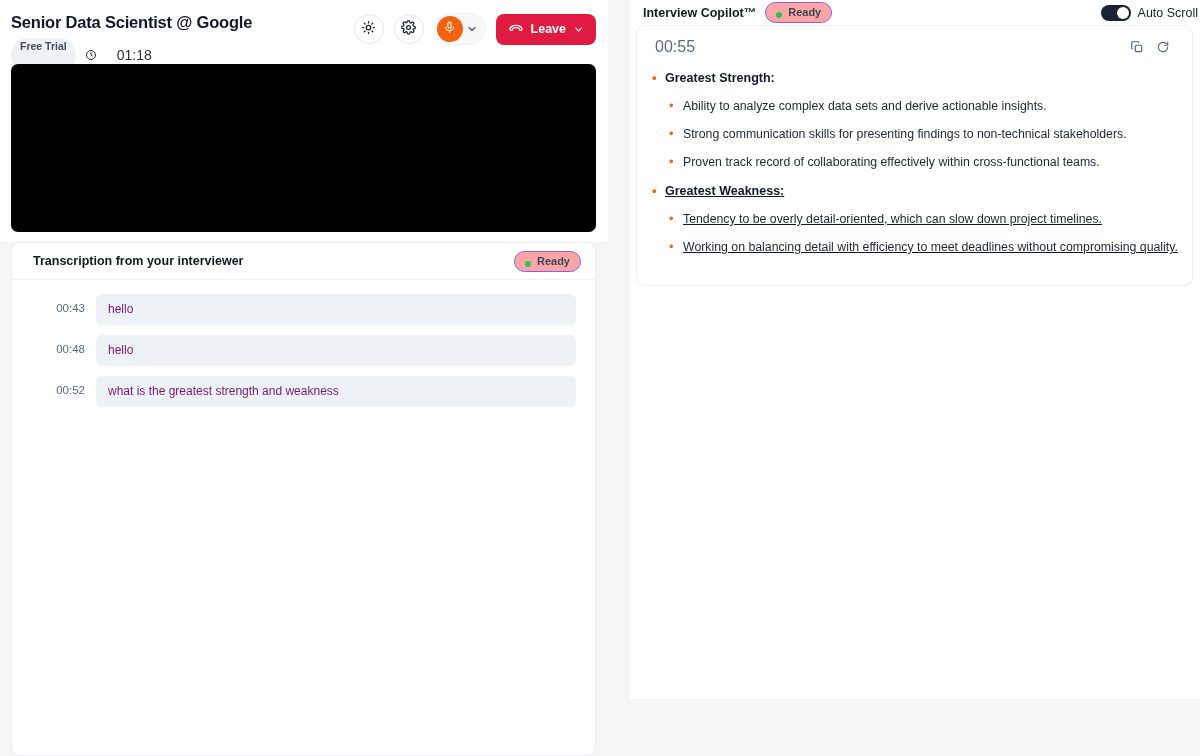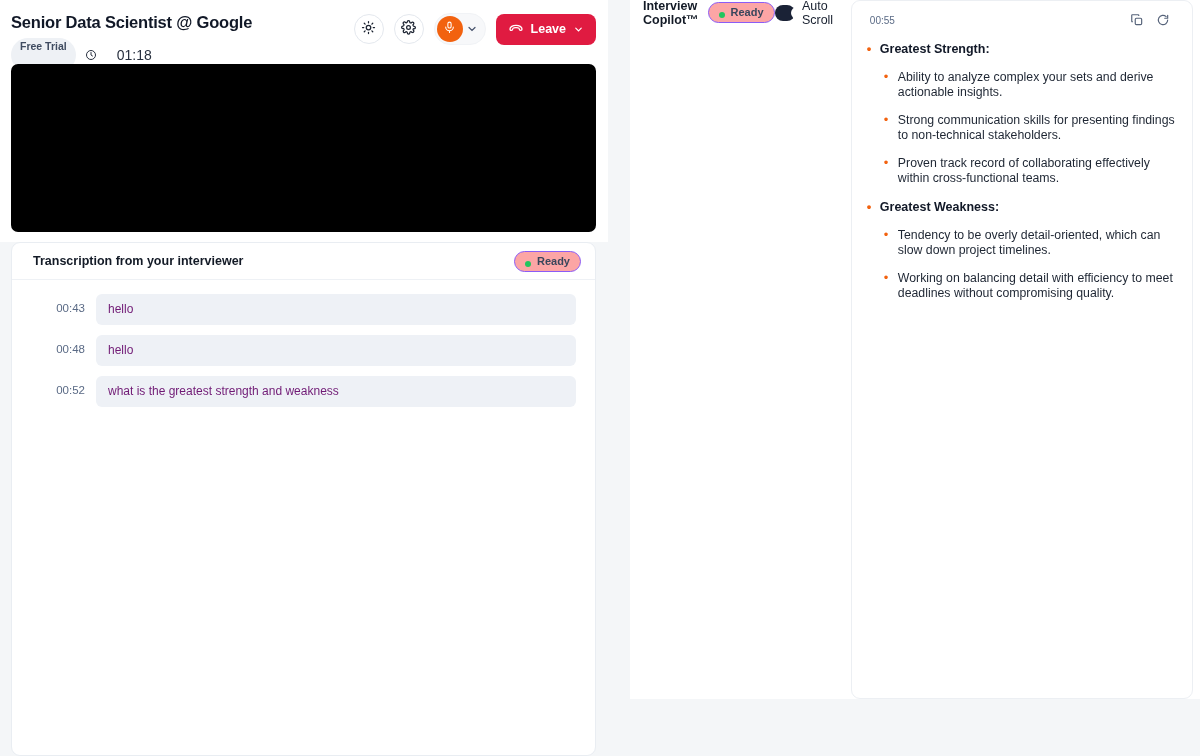--- a/index.html
+++ b/index.html
@@ -112,21 +112,21 @@
     font-size: 12px; color: #701a75;
     line-height: 14px;
   }
 
   .pane-gap { width: 22px; background: #f4f6f8; height: 756px; }
 
   
   .right-pane {
     width: 570px; height: 699px;
     background: #ffffff;
-    display: flex; flex-direction: row;
+    display: flex; flex-direction: column;
   }
   .right-header {
     height: 25px;
     display: flex; align-items: center; justify-content: space-between;
     padding: 0 2px 0 13px;
     background: #fff;
   }
   .rh-left { display: flex; align-items: center; gap: 9px; }
   .copilot-title { font-size: 12.5px; font-weight: bold; color: #131a26; }
   .rh-right { display: flex; align-items: center; gap: 7px; }
@@ -144,21 +144,21 @@
     margin: 0 7px 0 6px;
     background: #fff;
     border: 1px solid #eceff3;
     border-radius: 9px;
     padding: 12px 14px 16px 12px;
   }
   .answer-top {
     display: flex; align-items: center; justify-content: space-between;
     margin-bottom: 15px;
   }
-  .ans-time { font-size: 10px; color: #5a6a85; padding-left: 6px; }
+  .ans-time { font-size: 16px; color: #5a6a85; padding-left: 6px; }
   .ans-icons { display: flex; align-items: center; gap: 12px; padding-right: 8px; }
   .icon-btn { cursor: pointer; display: flex; color: #56637a; }
 
   ul.bullets { list-style: none; }
   li.lvl1 {
     position: relative; padding-left: 16px;
     font-size: 12.5px; font-weight: bold; color: #111827;
     margin-bottom: 14px; line-height: 15px;
   }
   li.lvl1::before {
@@ -169,21 +169,21 @@
   li.lvl2 {
     position: relative; padding-left: 18px;
     font-size: 12.3px; font-weight: normal; color: #1e2633;
     margin-bottom: 13px; line-height: 15px;
   }
   li.lvl2::before {
     content: "•"; position: absolute; left: 4px; top: -1px;
     color: #f2620f; font-size: 13px;
   }
   li.lvl2:last-child { margin-bottom: 0; }
-  .block-weak { margin-top: 12px; }
+  .block-weak { margin-top: 12px; text-decoration: underline; }
 </style>
 </head>
 <body>
 
 <div class="app">
 
   <div class="left-pane">
 
     <div class="left-header">
       <div class="title-block">
@@ -322,21 +322,21 @@
                 <path d="M20 4v5h-5"></path>
             </svg>
           </span>
         </span>
       </div>
 
       <ul class="bullets">
         <li class="lvl1">
           <span>Greatest Strength:</span>
           <ul class="sub">
-            <li class="lvl2">Ability to analyze complex your sets and derive actionable insights.</li>
+            <li class="lvl2">Ability to analyze complex data sets and derive actionable insights.</li>
             <li class="lvl2">Strong communication skills for presenting findings to non-technical stakeholders.</li>
             <li class="lvl2">Proven track record of collaborating effectively within cross-functional teams.</li>
           </ul>
         </li>
 
         <li class="lvl1 block-weak">
           <span>Greatest Weakness:</span>
           <ul class="sub">
             <li class="lvl2">Tendency to be overly detail-oriented, which can slow down project timelines.</li>
             <li class="lvl2">Working on balancing detail with efficiency to meet deadlines without compromising quality.</li>

